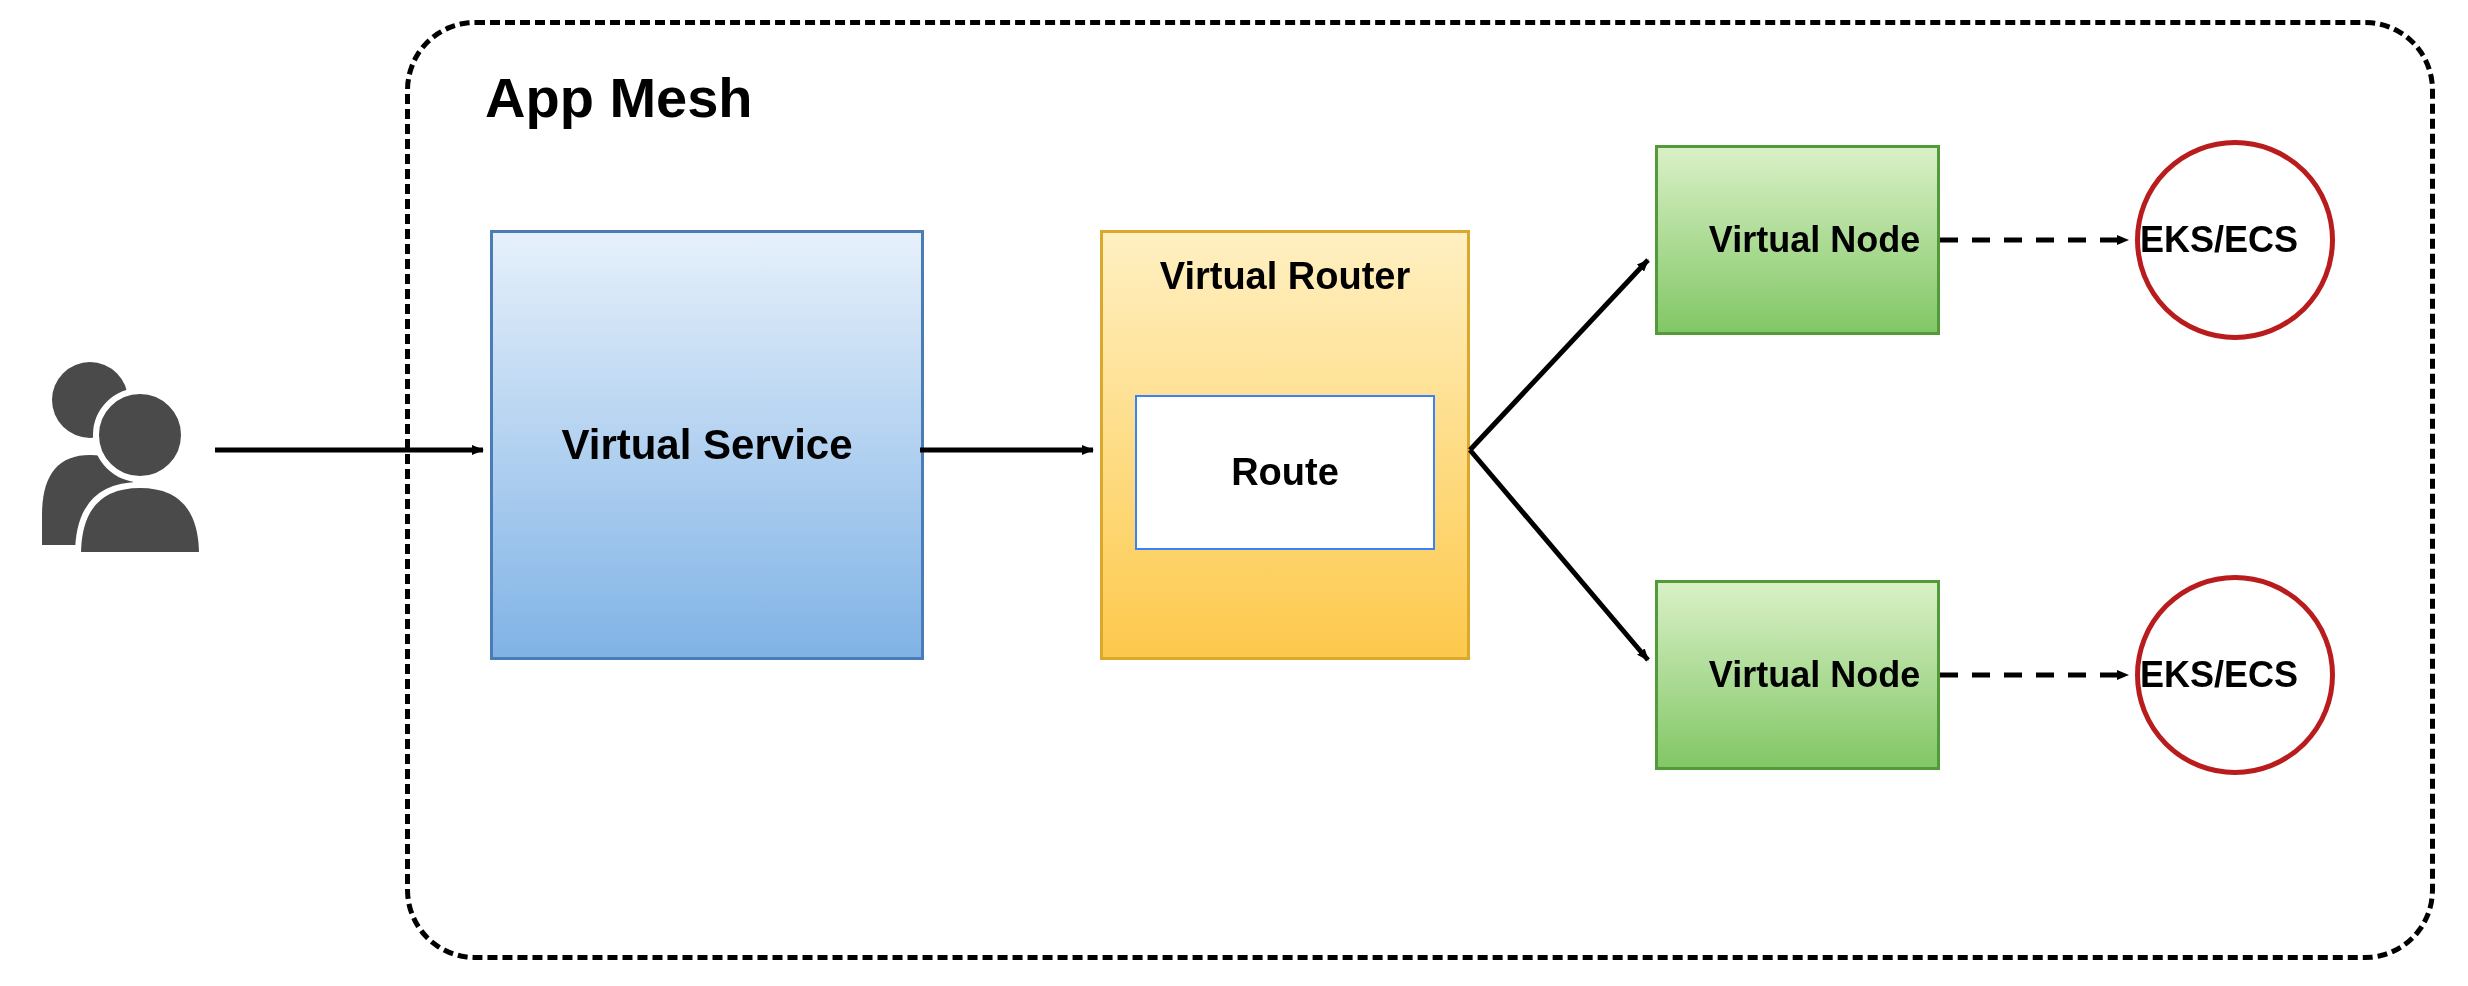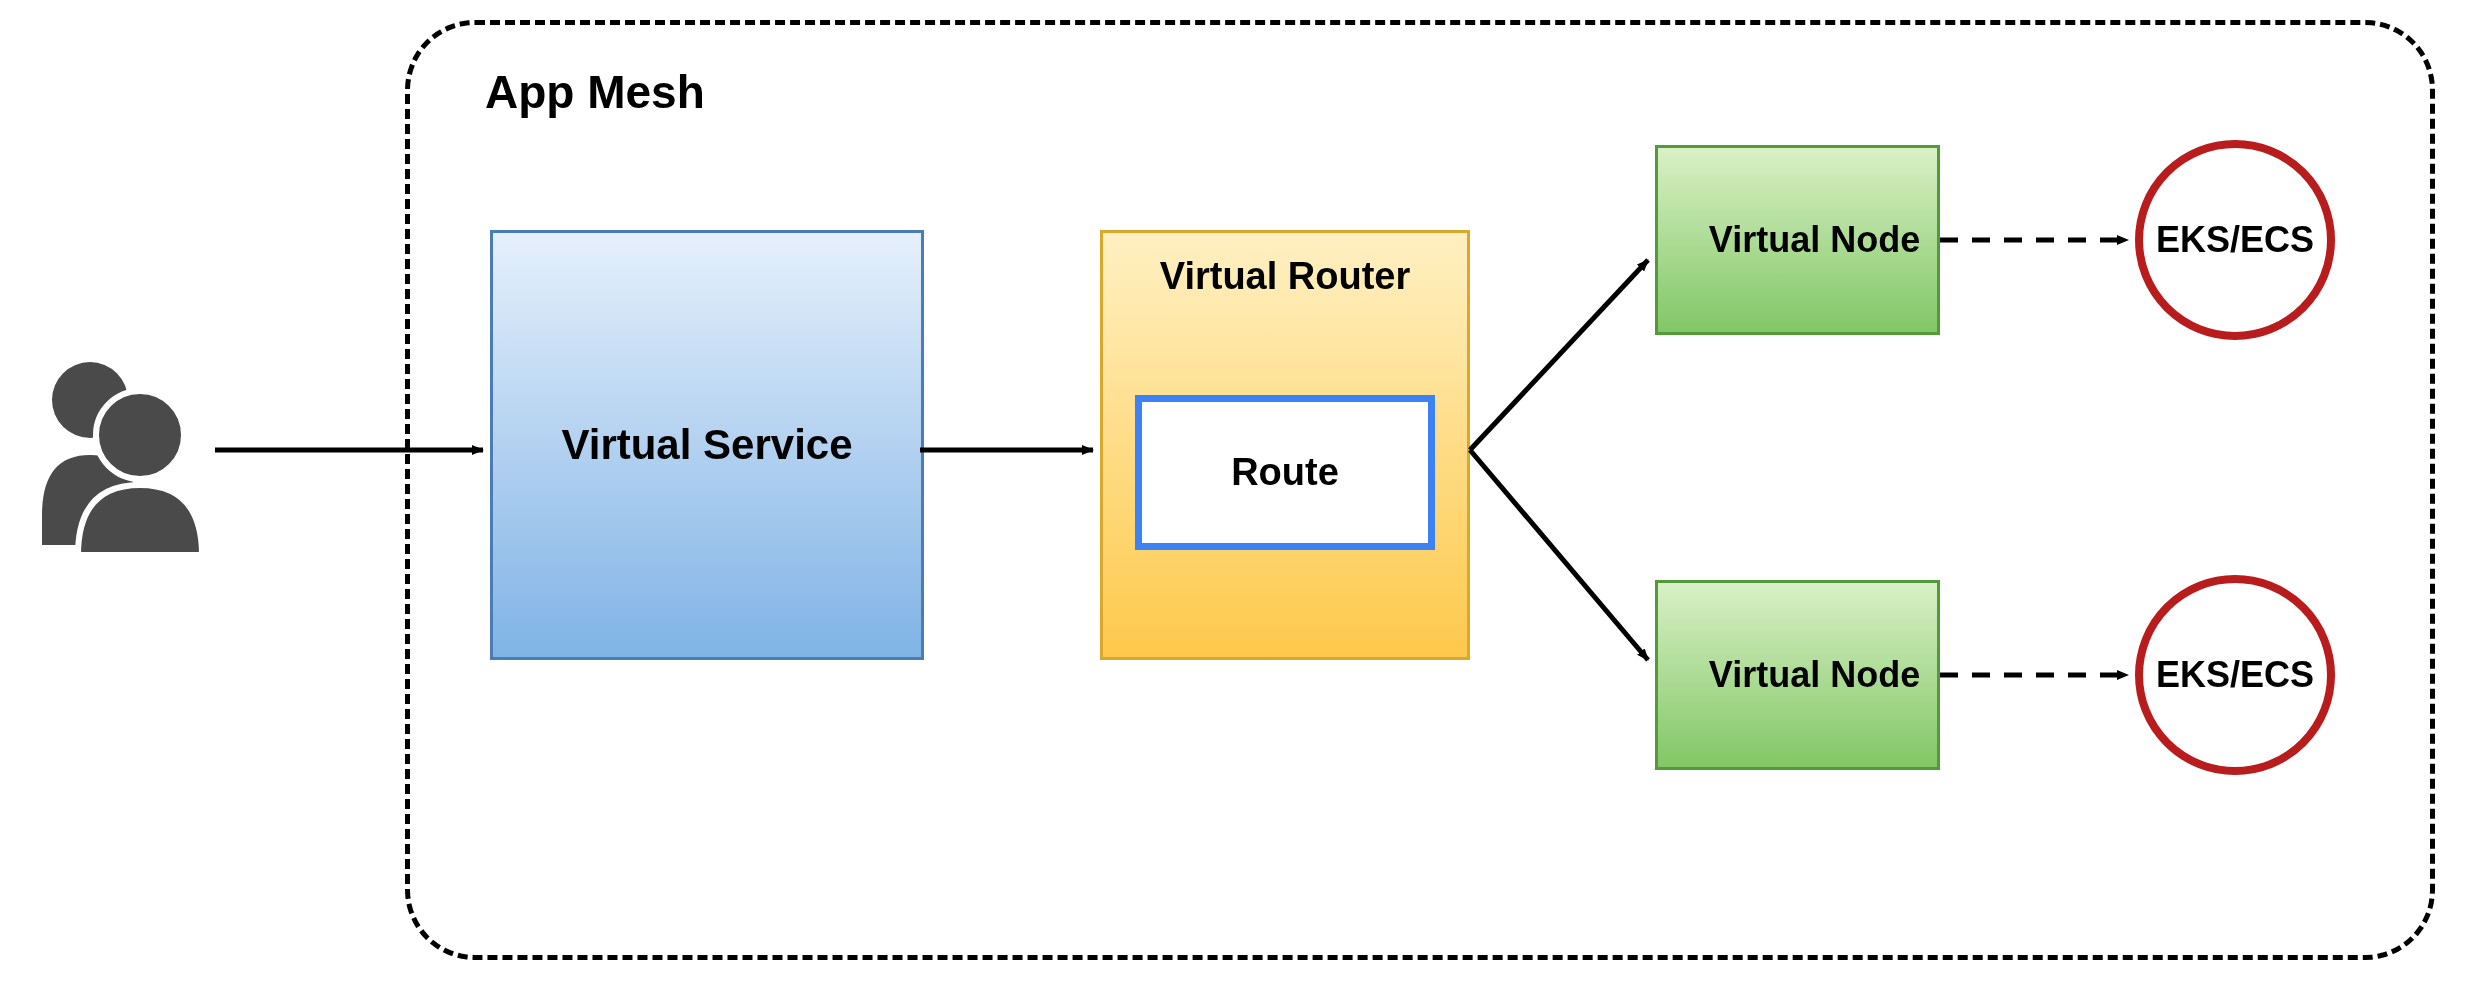--- a/index.html
+++ b/index.html
@@ -16,21 +16,21 @@
     height: 986px;
   }
   .mesh-container {
     position: absolute;
     border: 5px dashed #000;
     border-radius: 70px;
     box-sizing: border-box;
   }
   .mesh-title {
     position: absolute;
-    font-size: 46px;
+    font-size: 56px;
     font-weight: 700;
     color: #000;
   }
   .box {
     position: absolute;
     box-sizing: border-box;
     border: 3px solid #000;
     display: flex;
     flex-direction: column;
     align-items: center;
@@ -47,42 +47,41 @@
     border-color: #d9a82d;
   }
   .box-yellow .yr-title {
     font-size: 38px;
     position: absolute;
     top: 22px;
   }
   .box-route {
     position: absolute;
     background: #fff;
-    border: 7px solid #3b82f6;
+    border: 2px solid #3b82f6;
     box-sizing: border-box;
     display: flex;
     align-items: center;
     justify-content: center;
     font-weight: 700;
     font-size: 38px;
   }
   .box-green {
     background: linear-gradient(to bottom, #d9f0c6 0%, #82c766 100%);
     border-color: #539a3a;
     font-size: 36px;
     padding-left: 34px;
   }
   .circle {
     position: absolute;
-    border: 8px solid #b91c1c;
+    border: 5px solid #b91c1c;
     border-radius: 50%;
     box-sizing: border-box;
     display: flex;
     align-items: center;
-    justify-content: center;
     font-weight: 700;
     font-size: 36px;
     background: #fff;
   }
   svg.overlay {
     position: absolute;
     left: 0;
     top: 0;
     width: 2468px;
     height: 986px;

